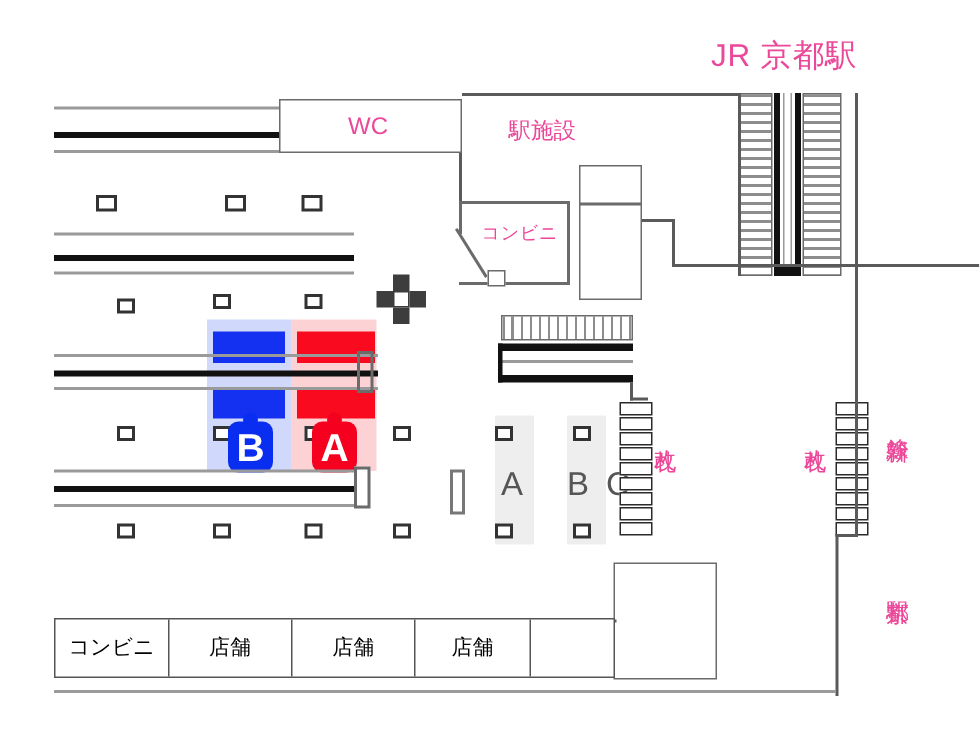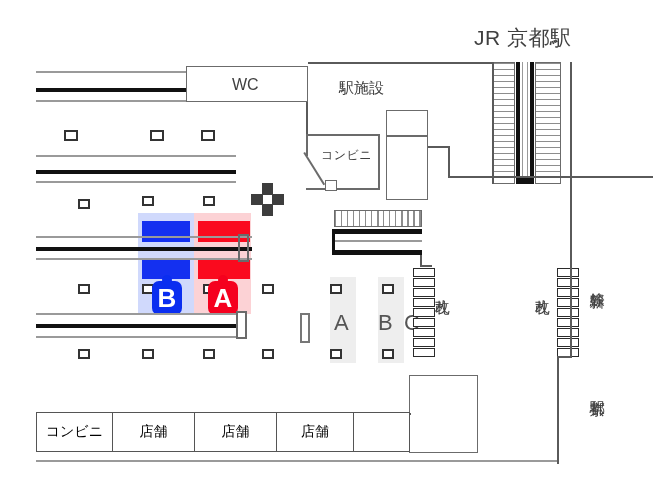--- a/index.html
+++ b/index.html
@@ -18,21 +18,21 @@
   .hline.mid{background:#5a5a5a;height:2px;}
   .vline{position:absolute;background:#5a5a5a;width:2px;}
   .vline.dark{background:#111111;width:3px;}
 
   .box{position:absolute;border:2px solid #6b6b6b;background:#ffffff;box-sizing:border-box;}
   .box.thin{border-width:1.5px;}
   .pillar{position:absolute;border:2px solid #333333;background:#ffffff;box-sizing:border-box;width:14px;height:11px;}
   .pillar.sm{width:12px;height:10px;}
 
   
-  .lbl{position:absolute;color:#404040;white-space:nowrap;line-height:1;}
+  .lbl{position:absolute;color:#ec4899;white-space:nowrap;line-height:1;}
   .lbl-title{font-size:21px;letter-spacing:.5px;}
   .lbl-wc{font-size:16px;}
   .lbl-jp{font-size:15px;}
   .lbl-jp-sm{font-size:12px;letter-spacing:.5px;}
   .lbl-shop{font-size:14px;}
   .vert{writing-mode:vertical-rl;text-orientation:upright;line-height:1.15;}
   .plat-letter{position:absolute;font-size:22px;color:#555555;}
 
   
   .band{position:absolute;}

